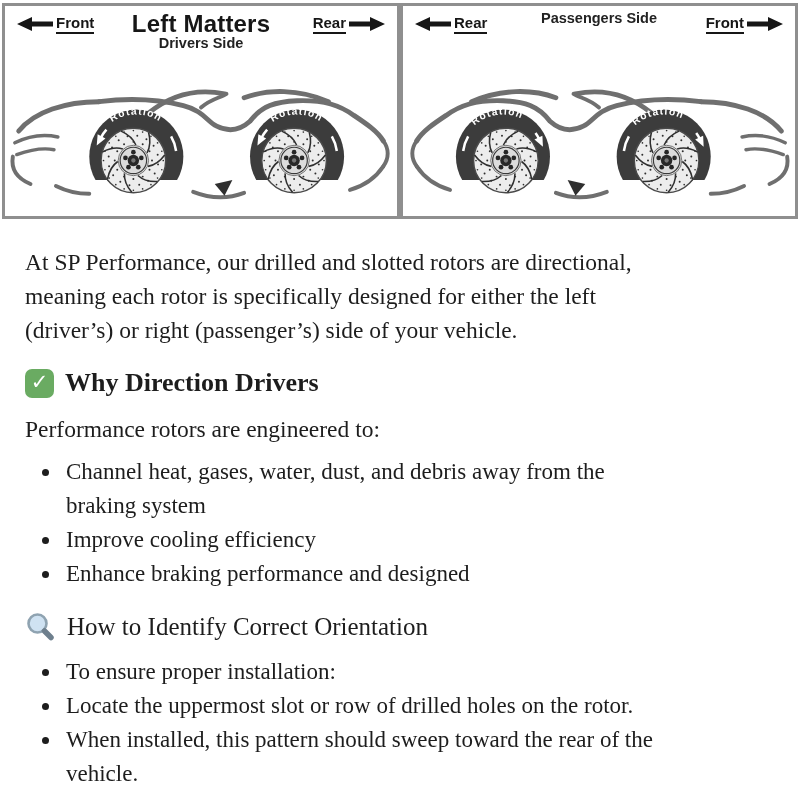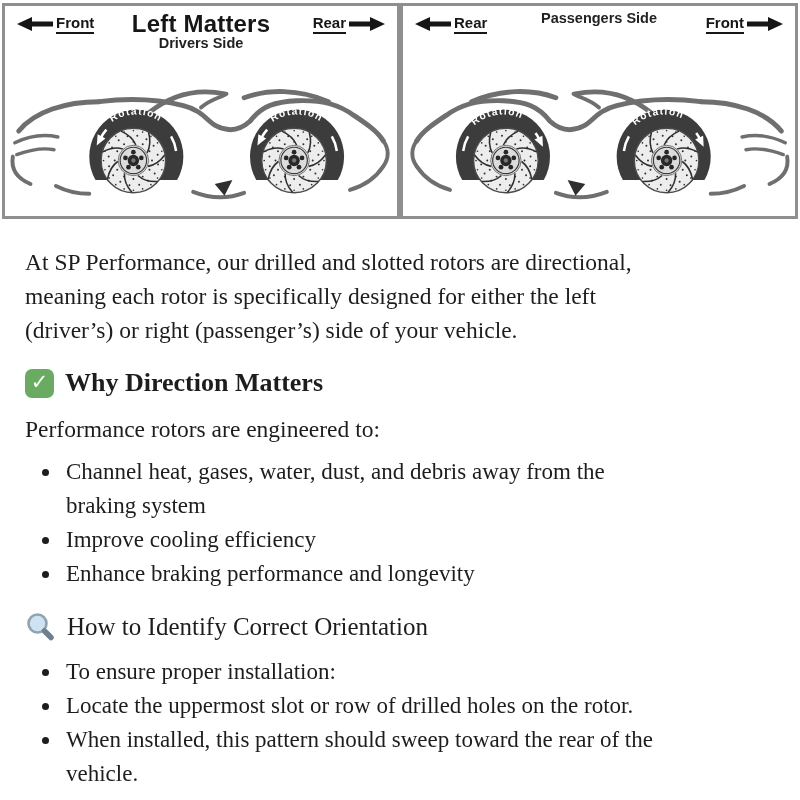--- a/index.html
+++ b/index.html
@@ -425,30 +425,30 @@
 <div class="article">
 
   <p class="intro">At SP Performance, our drilled and slotted rotors are directional,
 meaning each rotor is specifically designed for either the left
 (driver’s) or right (passenger’s) side of your vehicle.</p>
 
   <div class="section-heading bold">
     <span class="check-emoji">
         <b>✓</b>
       </span>
-    <span class="heading-text">Why Direction Matters</span>
+    <span class="heading-text">Why Direction Drivers</span>
   </div>
 
   <p class="lead">Performance rotors are engineered to:</p>
 
   <ul>
     <li>Channel heat, gases, water, dust, and debris away from the
 braking system</li>
     <li>Improve cooling efficiency</li>
-    <li>Enhance braking performance and longevity</li>
+    <li>Enhance braking performance and designed</li>
   </ul>
 
   <div class="section-heading normal">
     <span class="mag-emoji">
       <svg width="31" height="31" viewBox="0 0 31 31">
         <circle cx="12.5" cy="11.5" r="9" fill="#cfe2f2" stroke="#8fa3b1" stroke-width="2.6"></circle>
         <line x1="19.5" y1="19" x2="26" y2="25.5" stroke="#6e7f8d" stroke-width="5.5" stroke-linecap="round"></line>
       </svg>
     </span>
     <span class="heading-text">How to Identify Correct Orientation</span>

